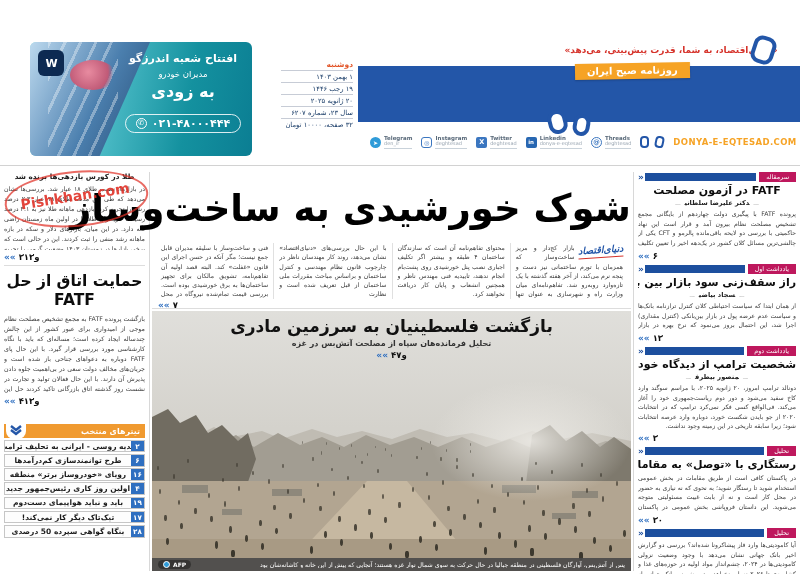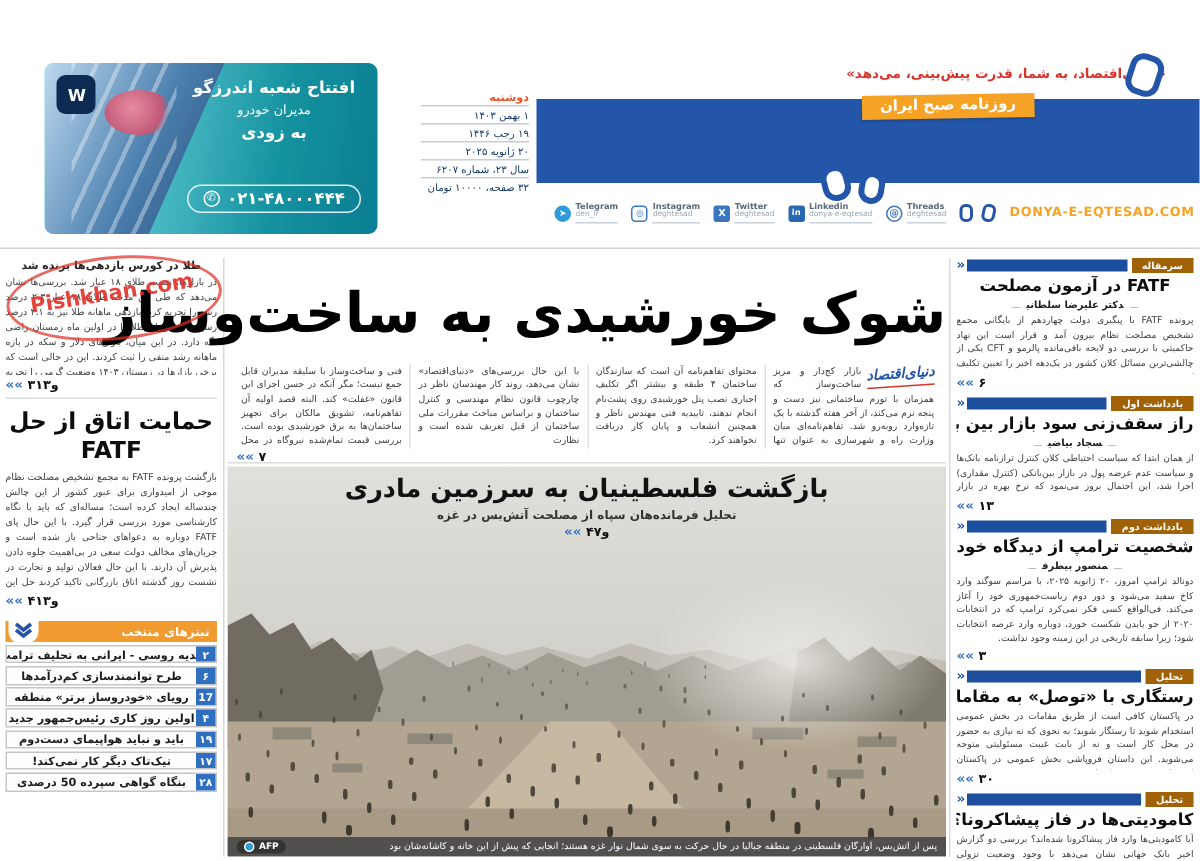--- a/index.html
+++ b/index.html
@@ -18,21 +18,21 @@
         background:repeating-linear-gradient(115deg,rgba(255,255,255,.35) 0 3px,rgba(255,255,255,0) 3px 14px); }
   .ad-photo:after { content:""; position:absolute; left:40px; top:18px; width:46px; height:30px;
         background:radial-gradient(circle at 40% 40%,#e88ba0 0%,#c05a77 60%,rgba(192,90,119,0) 75%); border-radius:50%; }
   .ad-logo { position:absolute; left:8px; top:8px; width:26px; height:26px; background:#0d2a52;
         border-radius:6px; color:#fff; font-weight:bold; font-size:11px; display:flex;
         align-items:center; justify-content:center; letter-spacing:-1px; }
   .ad-text { position:absolute; right:8px; top:10px; width:122px; text-align:center; }
   .ad-l1 { font-size:11px; font-weight:bold; margin-bottom:4px; }
   .ad-l2 { font-size:8.5px; font-weight:bold; margin-bottom:3px; }
   .ad-l3 { font-size:8.5px; margin-bottom:3px; }
-  .ad-soon { font-size:11px; font-weight:bold; margin:2px 0 24px; }
+  .ad-soon { font-size:16px; font-weight:bold; margin:2px 0 9px; }
   .ad-phone { display:inline-flex; direction:ltr; align-items:center; gap:5px; border:1px solid rgba(255,255,255,.85);
         border-radius:13px; padding:2px 10px; font-size:11px; font-weight:bold; }
   .phone-ic { width:11px; height:11px; border:1.3px solid #fff; border-radius:50%;
         display:inline-flex; align-items:center; justify-content:center; font-size:7px; }
 
   .dates { position:absolute; left:281px; top:58px; width:72px; font-size:6.8px; color:#173a66;
         text-align:right; }
   .dates .row { padding:1.5px 0; border-bottom:1px solid #c7ccd6; }
   .dates .weekday { color:#e2562a; font-weight:bold; font-size:7.5px; }
 
@@ -81,21 +81,21 @@
         transform:rotate(-9deg); color:#e03127; font-size:14px; font-weight:bold; opacity:.9;
         direction:ltr; pointer-events:none; }
   .watermark:before { content:""; position:absolute; left:4px; top:-17px; width:140px; height:52px;
         border:2px solid rgba(224,49,39,.8); border-radius:50%; transform:rotate(4deg); }
   .smallbody { font-size:6.3px; color:#3a3a3a; text-align:justify; line-height:1.58; }
   .pref { direction:ltr; text-align:left; font-size:8.5px; font-weight:bold; color:#111; margin:2px 0 3px; }
   .pref .arr { color:#2f6fc0; font-size:9px; letter-spacing:-2px; margin-right:3px; }
   .ldiv { height:1px; background:#ddd; margin:3px 0 6px; }
   .hl-2 { font-size:15.5px; font-weight:900; color:#0d0d0d; text-align:center; line-height:1.2; margin-bottom:5px; }
 
-  .picks { margin-top:8px; }
+  .picks { margin-top:18px; }
   .picks-head { height:14px; background:#f09a30; color:#fff; font-size:8px; font-weight:bold;
         display:flex; align-items:center; padding:0 5px; position:relative; }
   .picks-head .chev { position:absolute; left:2px; top:-3px; width:20px; height:18px; background:#fff;
         border-radius:0 0 8px 8px; display:flex; align-items:center; justify-content:center; }
   .chev svg { width:14px; height:12px; }
   .pick { display:flex; direction:rtl; align-items:stretch; height:12.6px; margin-top:1.6px;
         border:1px solid #c6c6c6; background:#fdfdfd; }
   .pick .num { width:13px; background:#2f6fc0; color:#fff; font-size:7.2px; font-weight:bold;
         display:flex; align-items:center; justify-content:center; flex:none; }
   .pick .lbl { flex:1; font-size:7.5px; font-weight:bold; color:#1c1c1c; display:flex;
@@ -135,21 +135,21 @@
         padding:0 6px; gap:6px; }
   .caption .cap-txt { flex:1; font-size:6.2px; text-align:right; white-space:nowrap; overflow:hidden; }
   .afp { display:flex; direction:ltr; align-items:center; gap:3px; font-size:6px; font-weight:bold;
         background:rgba(0,0,0,.35); border-radius:7px; padding:1px 5px; flex:none; }
   .afp .cam { width:7px; height:7px; background:#2f9bd8; border-radius:50%; display:inline-block;
         border:1px solid #fff; }
 
   
   .right { position:absolute; left:638px; top:172px; width:158px; }
   .brow { display:flex; direction:rtl; align-items:center; gap:3px; height:9px; margin-bottom:3px; }
-  .btag { background:#a16207; color:#fff; font-size:6.4px; font-weight:bold; padding:1px 7px; flex:none; }
+  .btag { background:#be185d; color:#fff; font-size:6.4px; font-weight:normal; padding:1px 7px; flex:none; }
   .bbar { flex:1; height:8px; background:#1d4f9e; }
   .bchev { color:#1d4f9e; font-size:9px; font-weight:bold; letter-spacing:-2px; flex:none; line-height:8px; }
   .rt-title { font-size:11px; font-weight:900; color:#0d0d0d; text-align:center; margin-bottom:2px;
         white-space:nowrap; overflow:hidden; }
   .rt-author { font-size:6.6px; font-weight:bold; color:#222; text-align:center; margin-bottom:2px; }
   .rt-author:before,.rt-author:after { content:"ـــ"; color:#bbb; margin:0 4px; font-size:5px; }
   .rt-body { font-size:6.15px; color:#3a3a3a; text-align:justify; line-height:1.55; }
   .rt-item { margin-bottom:2px; }
 </style>
 </head>
@@ -254,21 +254,21 @@
       </div>
       <div class="pick">
         <span class="num">۲</span>
         <span class="lbl">هدیه روسی - ایرانی به تحلیف ترامپ</span>
       </div>
       <div class="pick">
         <span class="num">۶</span>
         <span class="lbl">طرح توانمندسازی کم‌درآمدها</span>
       </div>
       <div class="pick">
-        <span class="num">17</span>
+        <span class="num">۱۶</span>
         <span class="lbl">رویای «خودروساز برتر» منطقه</span>
       </div>
       <div class="pick">
         <span class="num">۴</span>
         <span class="lbl">اولین روز کاری رئیس‌جمهور جدید</span>
       </div>
       <div class="pick">
         <span class="num">۱۹</span>
         <span class="lbl">باید و نباید هواپیمای دست‌دوم</span>
       </div>
@@ -489,19 +489,18 @@
       <div class="rt-body" style="height:40px;overflow:hidden">در پاکستان کافی است از طریق مقامات در بخش عمومی استخدام شوید تا رستگار شوید؛ به نحوی که نه نیازی به حضور در محل کار است و نه از بابت غیبت مسئولیتی متوجه می‌شوید. این داستان فروپاشی بخش عمومی در پاکستان است که ریشه در فساد دارد.</div>
       <div class="pref"><span class="arr">««</span><span>۳۰</span></div>
     </div>
 
     <div class="rt-item">
       <div class="brow">
           <span class="btag">تحلیل</span>
           <span class="bbar"></span>
           <span class="bchev">«</span>
         </div>
-      <div class="rt-title">کامودیتی‌ها در فاز پیشاکرونا؟</div>
       <div class="rt-body" style="height:48px;overflow:hidden">آیا کامودیتی‌ها وارد فاز پیشاکرونا شده‌اند؟ بررسی دو گزارش اخیر بانک جهانی نشان می‌دهد با وجود وضعیت نزولی کامودیتی‌ها در ۲۰۲۴، چشم‌انداز مواد اولیه در حوزه‌های غذا و کشاورزی تا ۲۰۲۶ نزولی نخواهد بود. پیش‌بینی بانک جهانی از وضعیت نزولی در بازار انرژی و شرایط نسبتا باثبات در بازار مواد معدنی حکایت دارد.</div>
 
     </div>
 
   </div>
 </div>
 
 </body></html>

